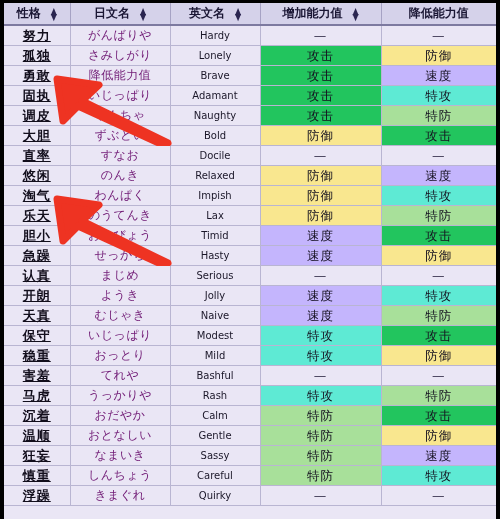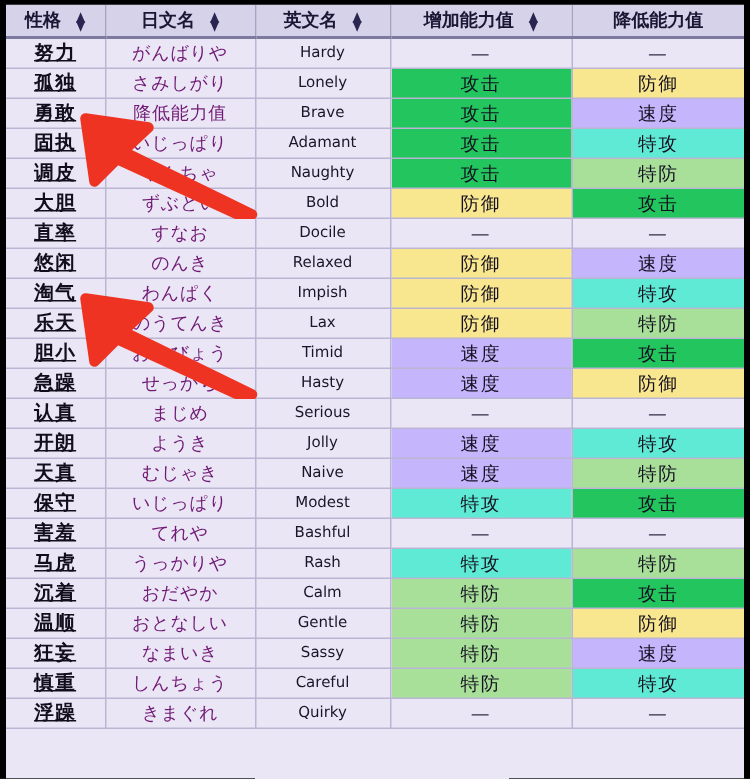--- a/index.html
+++ b/index.html
@@ -332,20 +332,27 @@
             <td class="stat s-spd2">特防</td>
           </tr>
           <tr>
             <td class="cn">保守</td>
             <td class="jp">いじっぱり</td>
             <td class="en">Modest</td>
             <td class="stat s-spa">特攻</td>
             <td class="stat s-atk">攻击</td>
           </tr>
           <tr>
+            <td class="cn">稳重</td>
+            <td class="jp">おっとり</td>
+            <td class="en">Mild</td>
+            <td class="stat s-spa">特攻</td>
+            <td class="stat s-def">防御</td>
+          </tr>
+          <tr>
             <td class="cn">害羞</td>
             <td class="jp">てれや</td>
             <td class="en">Bashful</td>
             <td class="stat s-none">—</td>
             <td class="stat s-none">—</td>
           </tr>
           <tr>
             <td class="cn">马虎</td>
             <td class="jp">うっかりや</td>
             <td class="en">Rash</td>

